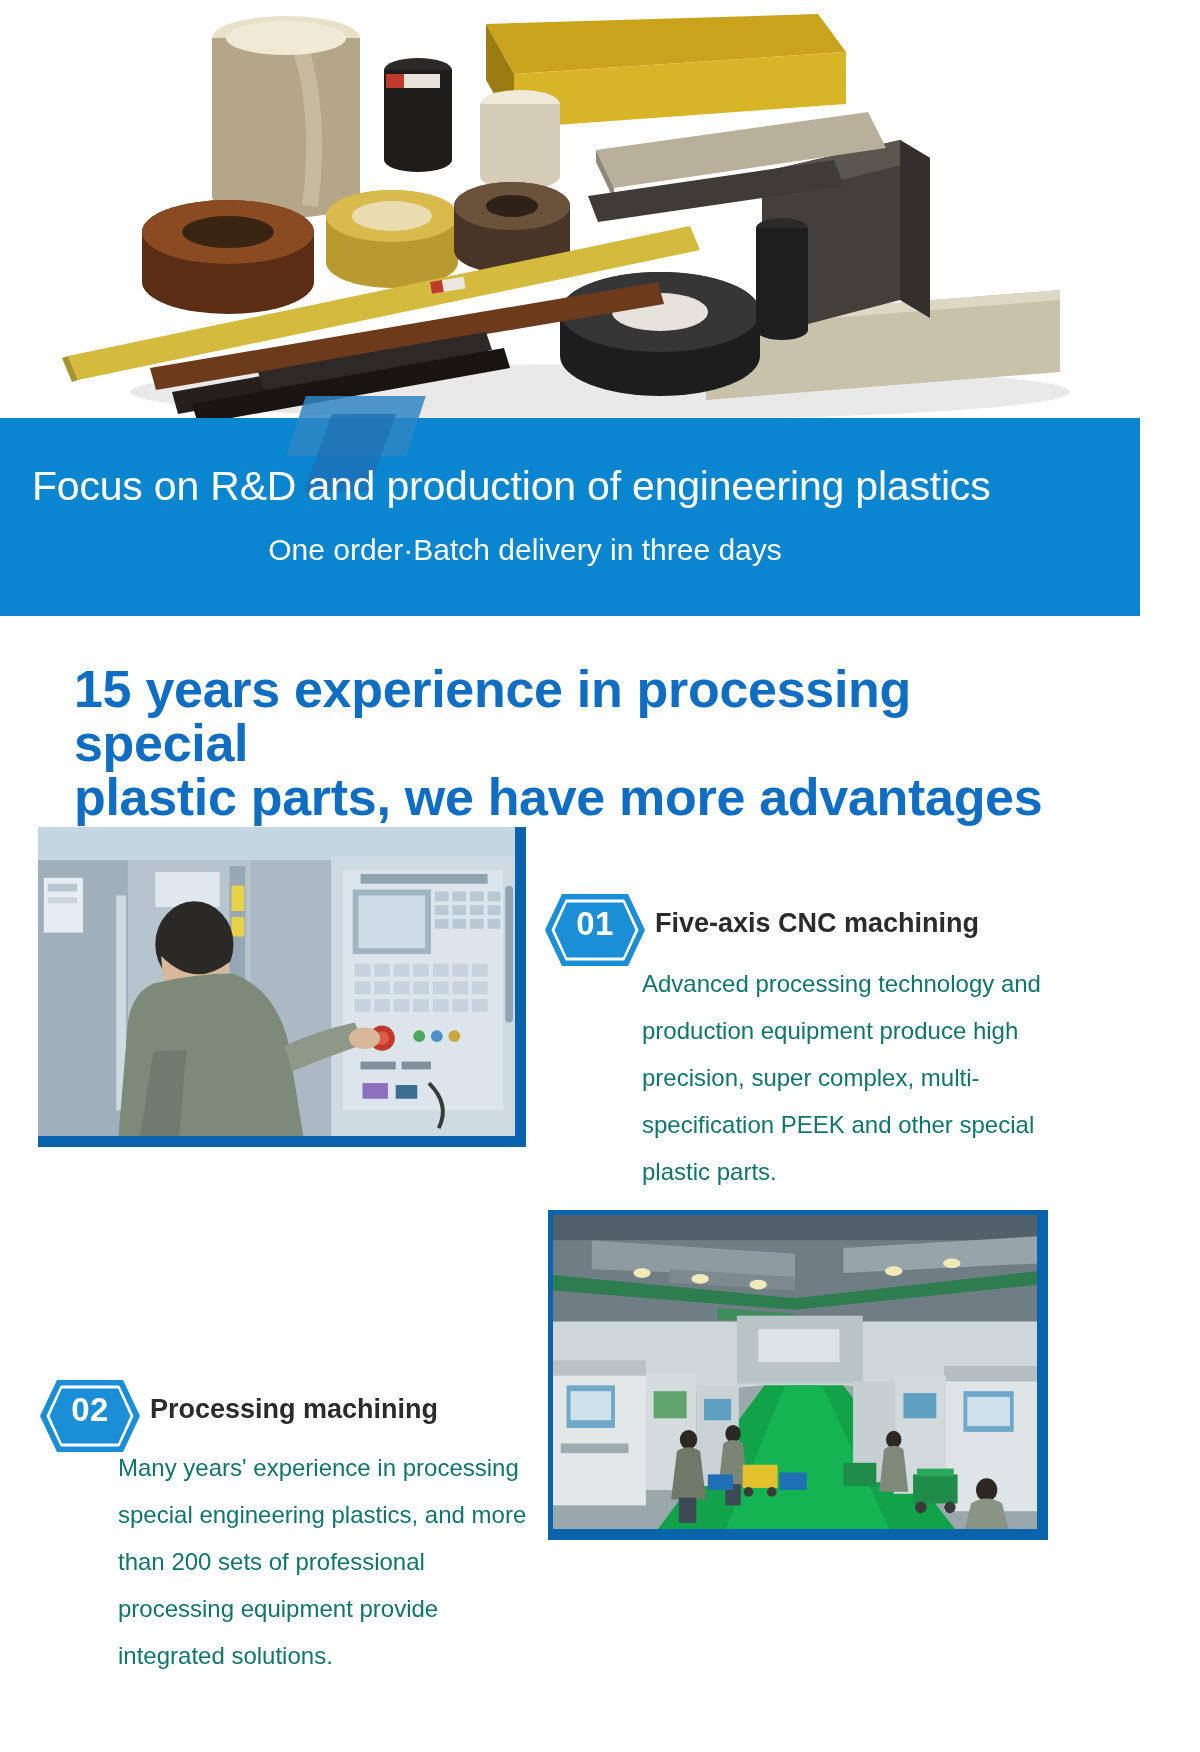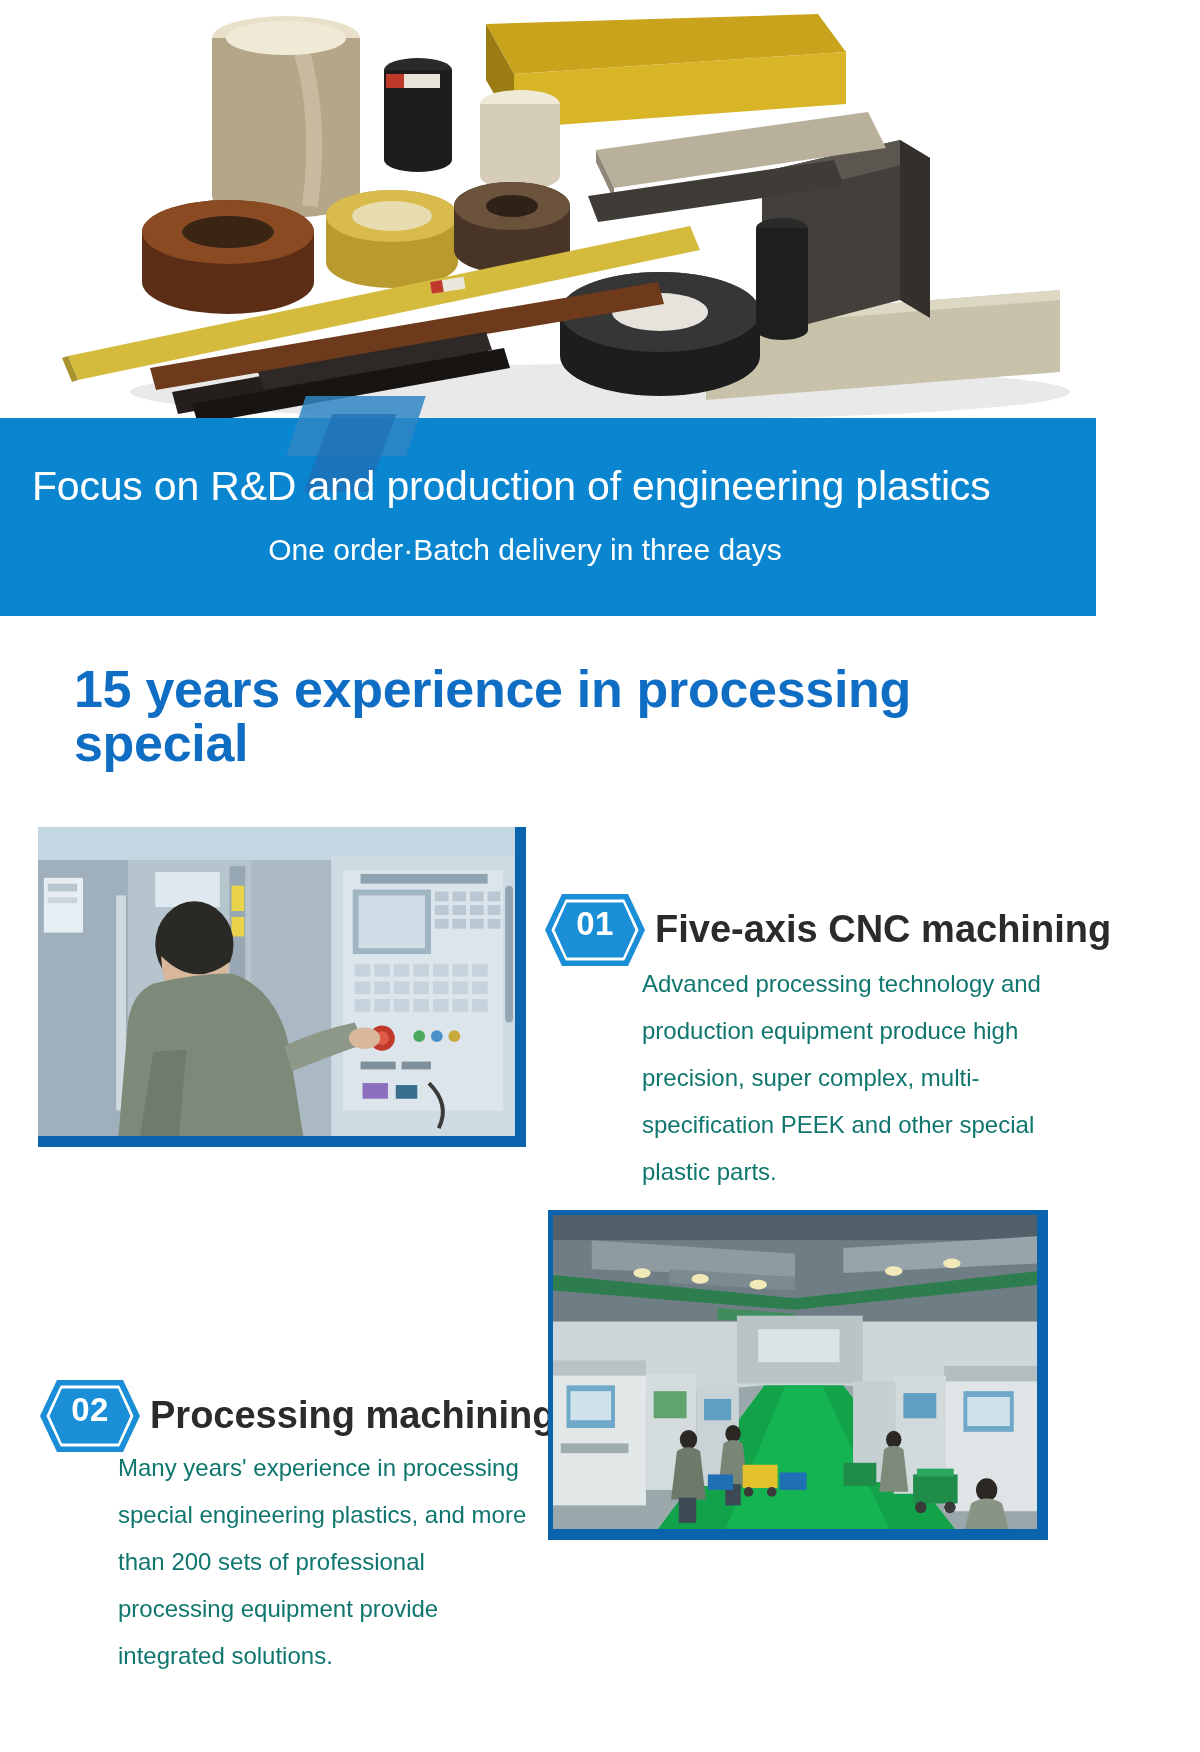--- a/index.html
+++ b/index.html
@@ -31,20 +31,21 @@
   }
 
   
   .blue-banner {
     position: absolute;
     left: 0; top: 418px;
     width: 1096px;
     height: 198px;
     background: #0a85cf;
     overflow: visible;
+    padding-left: 44px;
   }
   .banner-chip-a {
     position: absolute;
     left: 296px; top: -22px;
     width: 120px; height: 60px;
     background: #2f86c4;
     transform: skewX(-18deg);
     opacity: .85;
   }
   .banner-chip-b {
@@ -153,21 +154,21 @@
     color: #ffffff;
     font-size: 33px;
     font-weight: bold;
     letter-spacing: 0.5px;
     z-index: 3;
   }
 
   .feat-title {
     position: absolute;
     color: #2b2b2b;
-    font-size: 38px;
+    font-size: 27px;
     font-weight: bold;
     white-space: nowrap;
   }
   .feat-body {
     position: absolute;
     color: #0f766e;
     font-size: 24px;
     line-height: 47px;
   }
 
@@ -258,20 +259,21 @@
 
 <div class="blue-banner">
   <div class="banner-chip-a"></div>
   <div class="banner-chip-b"></div>
   <div class="banner-line-1">Focus on R&amp;D and production of engineering plastics</div>
   <div class="banner-line-2">One order·Batch delivery in three days</div>
 </div>
 
 <div class="headline">
   <span>15 years experience in processing special</span>
+  <span>plastic parts, we have more advantages</span>
 </div>
 
 <div class="photo-frame f1">
   <svg class="pcanvas" viewBox="0 0 488 320" preserveAspectRatio="none">
     <rect width="488" height="320" fill="#aab9c4"></rect>
 
     <rect x="0" y="0" width="488" height="34" fill="#c4d6e2"></rect>
 
     <rect x="0" y="34" width="92" height="286" fill="#9fb0bc"></rect>
     <rect x="6" y="52" width="40" height="56" fill="#e7eef3"></rect>

